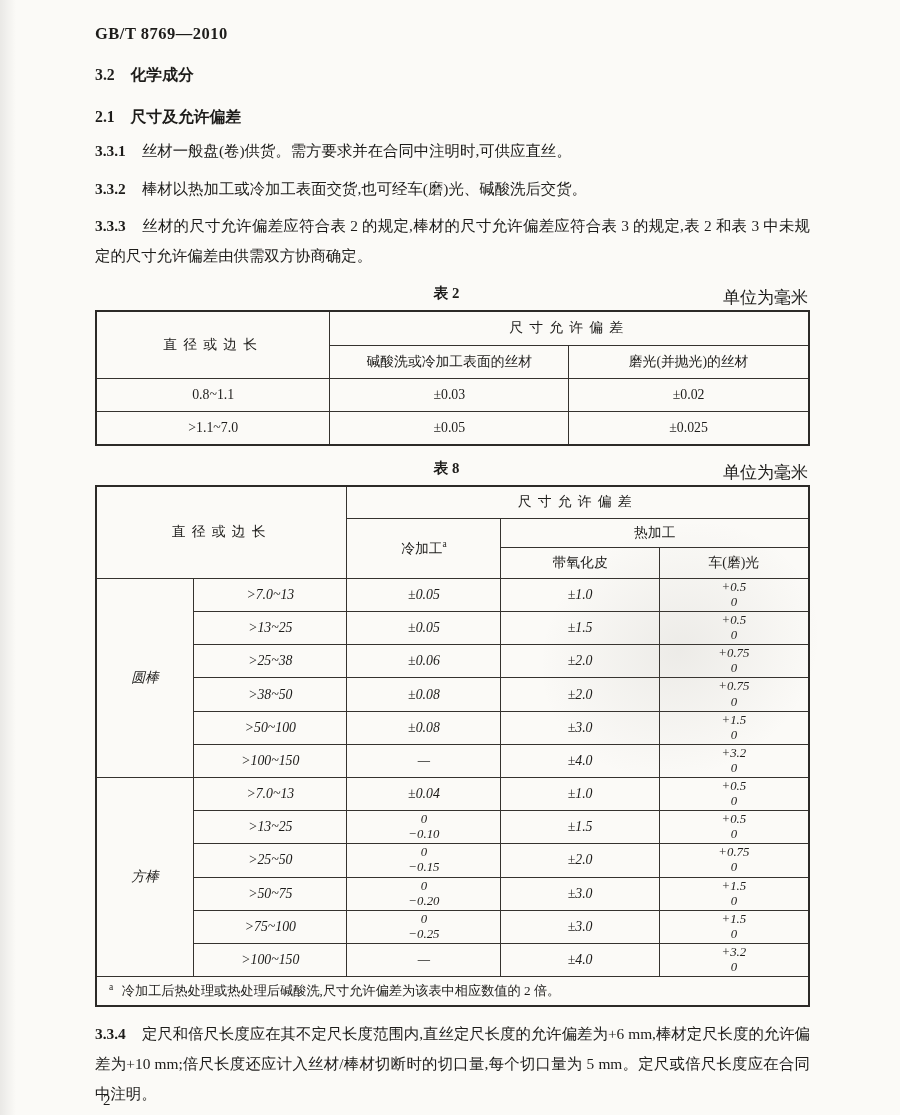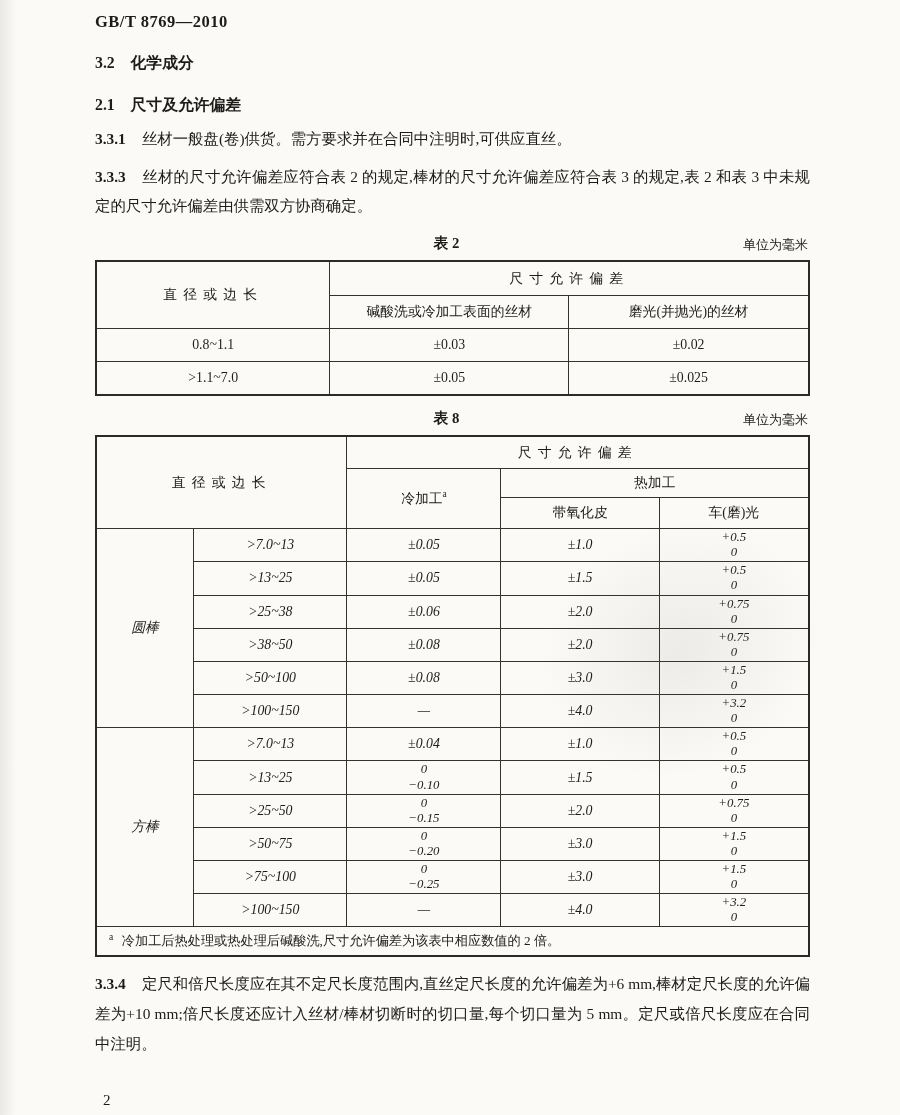--- a/index.html
+++ b/index.html
@@ -11,29 +11,29 @@
   }
   .page::before{ 
     content:"";position:absolute;left:530px;top:520px;width:300px;height:260px;
     background:radial-gradient(ellipse at center,rgba(110,105,95,0.10),rgba(110,105,95,0) 68%);
     transform:rotate(-28deg);pointer-events:none;
   }
   .page::after{ 
     content:"";position:absolute;left:0;top:0;bottom:0;width:16px;
     background:linear-gradient(90deg,rgba(0,0,0,0.07),rgba(0,0,0,0));pointer-events:none;
   }
-  .doc-num{font-weight:bold;font-size:16.5px;letter-spacing:0.03em;margin-top:4px;}
+  .doc-num{font-weight:bold;font-size:16.5px;letter-spacing:0.03em;margin-top:16px;}
   .heading{font-weight:bold;font-size:15.8px;margin-top:21px;}
   .heading .hnum{margin-right:1.0em;}
   .clause{font-size:15.4px;line-height:1.93;margin-top:8px;text-align:justify;}
   .clause .cnum{font-weight:bold;margin-right:1.05em;}
   .indent{text-indent:2.1em;margin-top:6px;}
   .tbl-caption{position:relative;margin-top:13px;height:21px;font-size:14.8px;}
   .tbl-caption .cap{position:absolute;left:0;right:12px;text-align:center;font-weight:bold;}
-  .tbl-caption .unit{position:absolute;right:2px;top:2px;font-size:13px;}
+  .tbl-caption .unit{position:absolute;right:2px;top:2px;font-size:17px;}
   table{width:100%;border-collapse:collapse;table-layout:fixed;margin-top:5px;
         border:2.5px solid #2c2a27;}
   td{border:1px solid #35322e;text-align:center;font-size:13.8px;padding:1px 4px;
      vertical-align:middle;}
   .t2 td{height:30px;}
   .t2 .hrow1 td{height:31px;}
   .t3 .hd1{height:29px;}
   .t3 .hd2{height:26px;}
   .t3 .hd3{height:28px;}
   .t3 .body td{height:26px;font-style:italic;}
@@ -56,20 +56,23 @@
   </div>
 
   <div class="heading">
     <span class="hnum">2.1</span><span>尺寸及允许偏差</span>
   </div>
 
   <div class="clause">
     <span class="cnum">3.3.1</span><span>丝材一般盘(卷)供货。需方要求并在合同中注明时,可供应直丝。</span>
   </div>
   <div class="clause">
+    <span class="cnum">3.3.2</span><span>棒材以热加工或冷加工表面交货,也可经车(磨)光、碱酸洗后交货。</span>
+  </div>
+  <div class="clause">
     <span class="cnum">3.3.3</span><span>丝材的尺寸允许偏差应符合表 2 的规定,棒材的尺寸允许偏差应符合表 3 的规定,表 2 和表 3 中未规定的尺寸允许偏差由供需双方协商确定。</span>
   </div>
 
   <div class="tbl-caption">
     <span class="cap">表 2</span>
     <span class="unit">单位为毫米</span>
   </div>
 
   <table class="t2">
     <colgroup>

